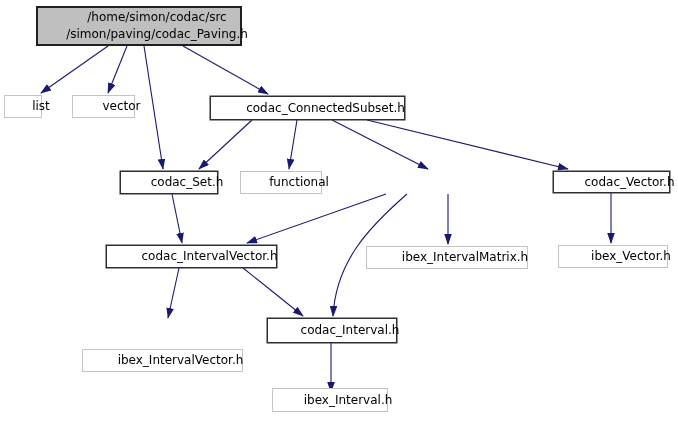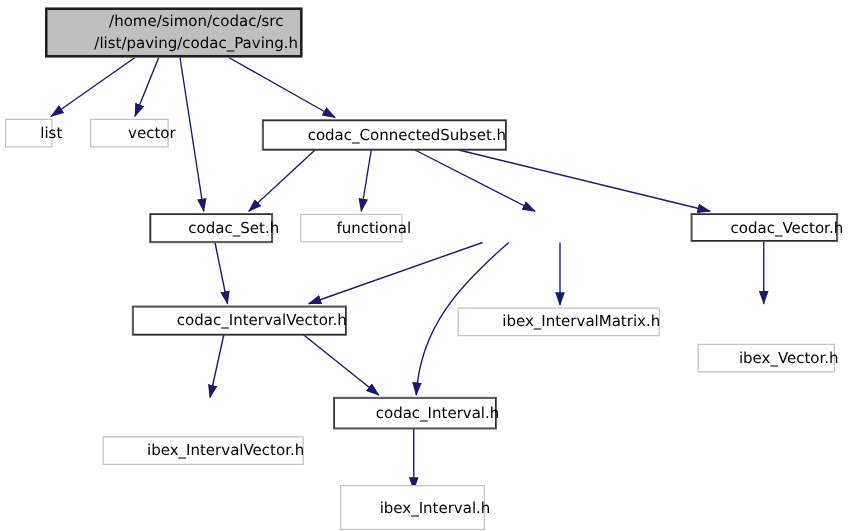--- a/index.html
+++ b/index.html
@@ -63,21 +63,21 @@
       <path d="M448,194 L448,244" marker-end="url(#arrow)"></path>
       <path d="M611,193 L611,243" marker-end="url(#arrow)"></path>
       <path d="M179,268 L168,318" marker-end="url(#arrow)"></path>
       <path d="M243,268 L303,316" marker-end="url(#arrow)"></path>
       <path d="M331,343 L331,392" marker-end="url(#arrow)"></path>
     </g>
   </svg>
 
   <div class="node root" style="left:36px;top:6px;width:206px;height:40px;">
     <span>/home/simon/codac/src</span>
-    <span>/list/paving/codac_Paving.h</span>
+    <span>/simon/paving/codac_Paving.h</span>
   </div>
 
   <div class="node ext" style="left:4px;top:95px;width:30px;height:23px;">
     <span>list</span>
   </div>
 
   <div class="node ext" style="left:72px;top:95px;width:63px;height:23px;align-items:center;">
     <span>vector</span>
   </div>
 
@@ -99,29 +99,29 @@
   </div>
 
   <div class="node ext" style="left:366px;top:246px;width:162px;height:23px;">
     <span>ibex_IntervalMatrix.h</span>
   </div>
 
   <div class="node dark" style="left:106px;top:245px;width:171px;height:23px;">
     <span>codac_IntervalVector.h</span>
   </div>
 
-  <div class="node ext" style="left:558px;top:245px;width:110px;height:23px;margin-top:30px;">
+  <div class="node ext" style="left:558px;top:245px;width:110px;height:23px;">
     <span>ibex_Vector.h</span>
   </div>
 
   <div class="node ext" style="left:82px;top:320px;width:161px;height:23px;margin-top:29px;">
     <span>ibex_IntervalVector.h</span>
   </div>
 
   <div class="node dark" style="left:267px;top:318px;width:130px;height:25px;">
     <span>codac_Interval.h</span>
   </div>
 
-  <div class="node ext" style="left:272px;top:388px;width:116px;height:36px;">
+  <div class="node ext" style="left:272px;top:388px;width:116px;height:24px;">
     <span>ibex_Interval.h</span>
   </div>
 
 </div>
 
 </body></html>

